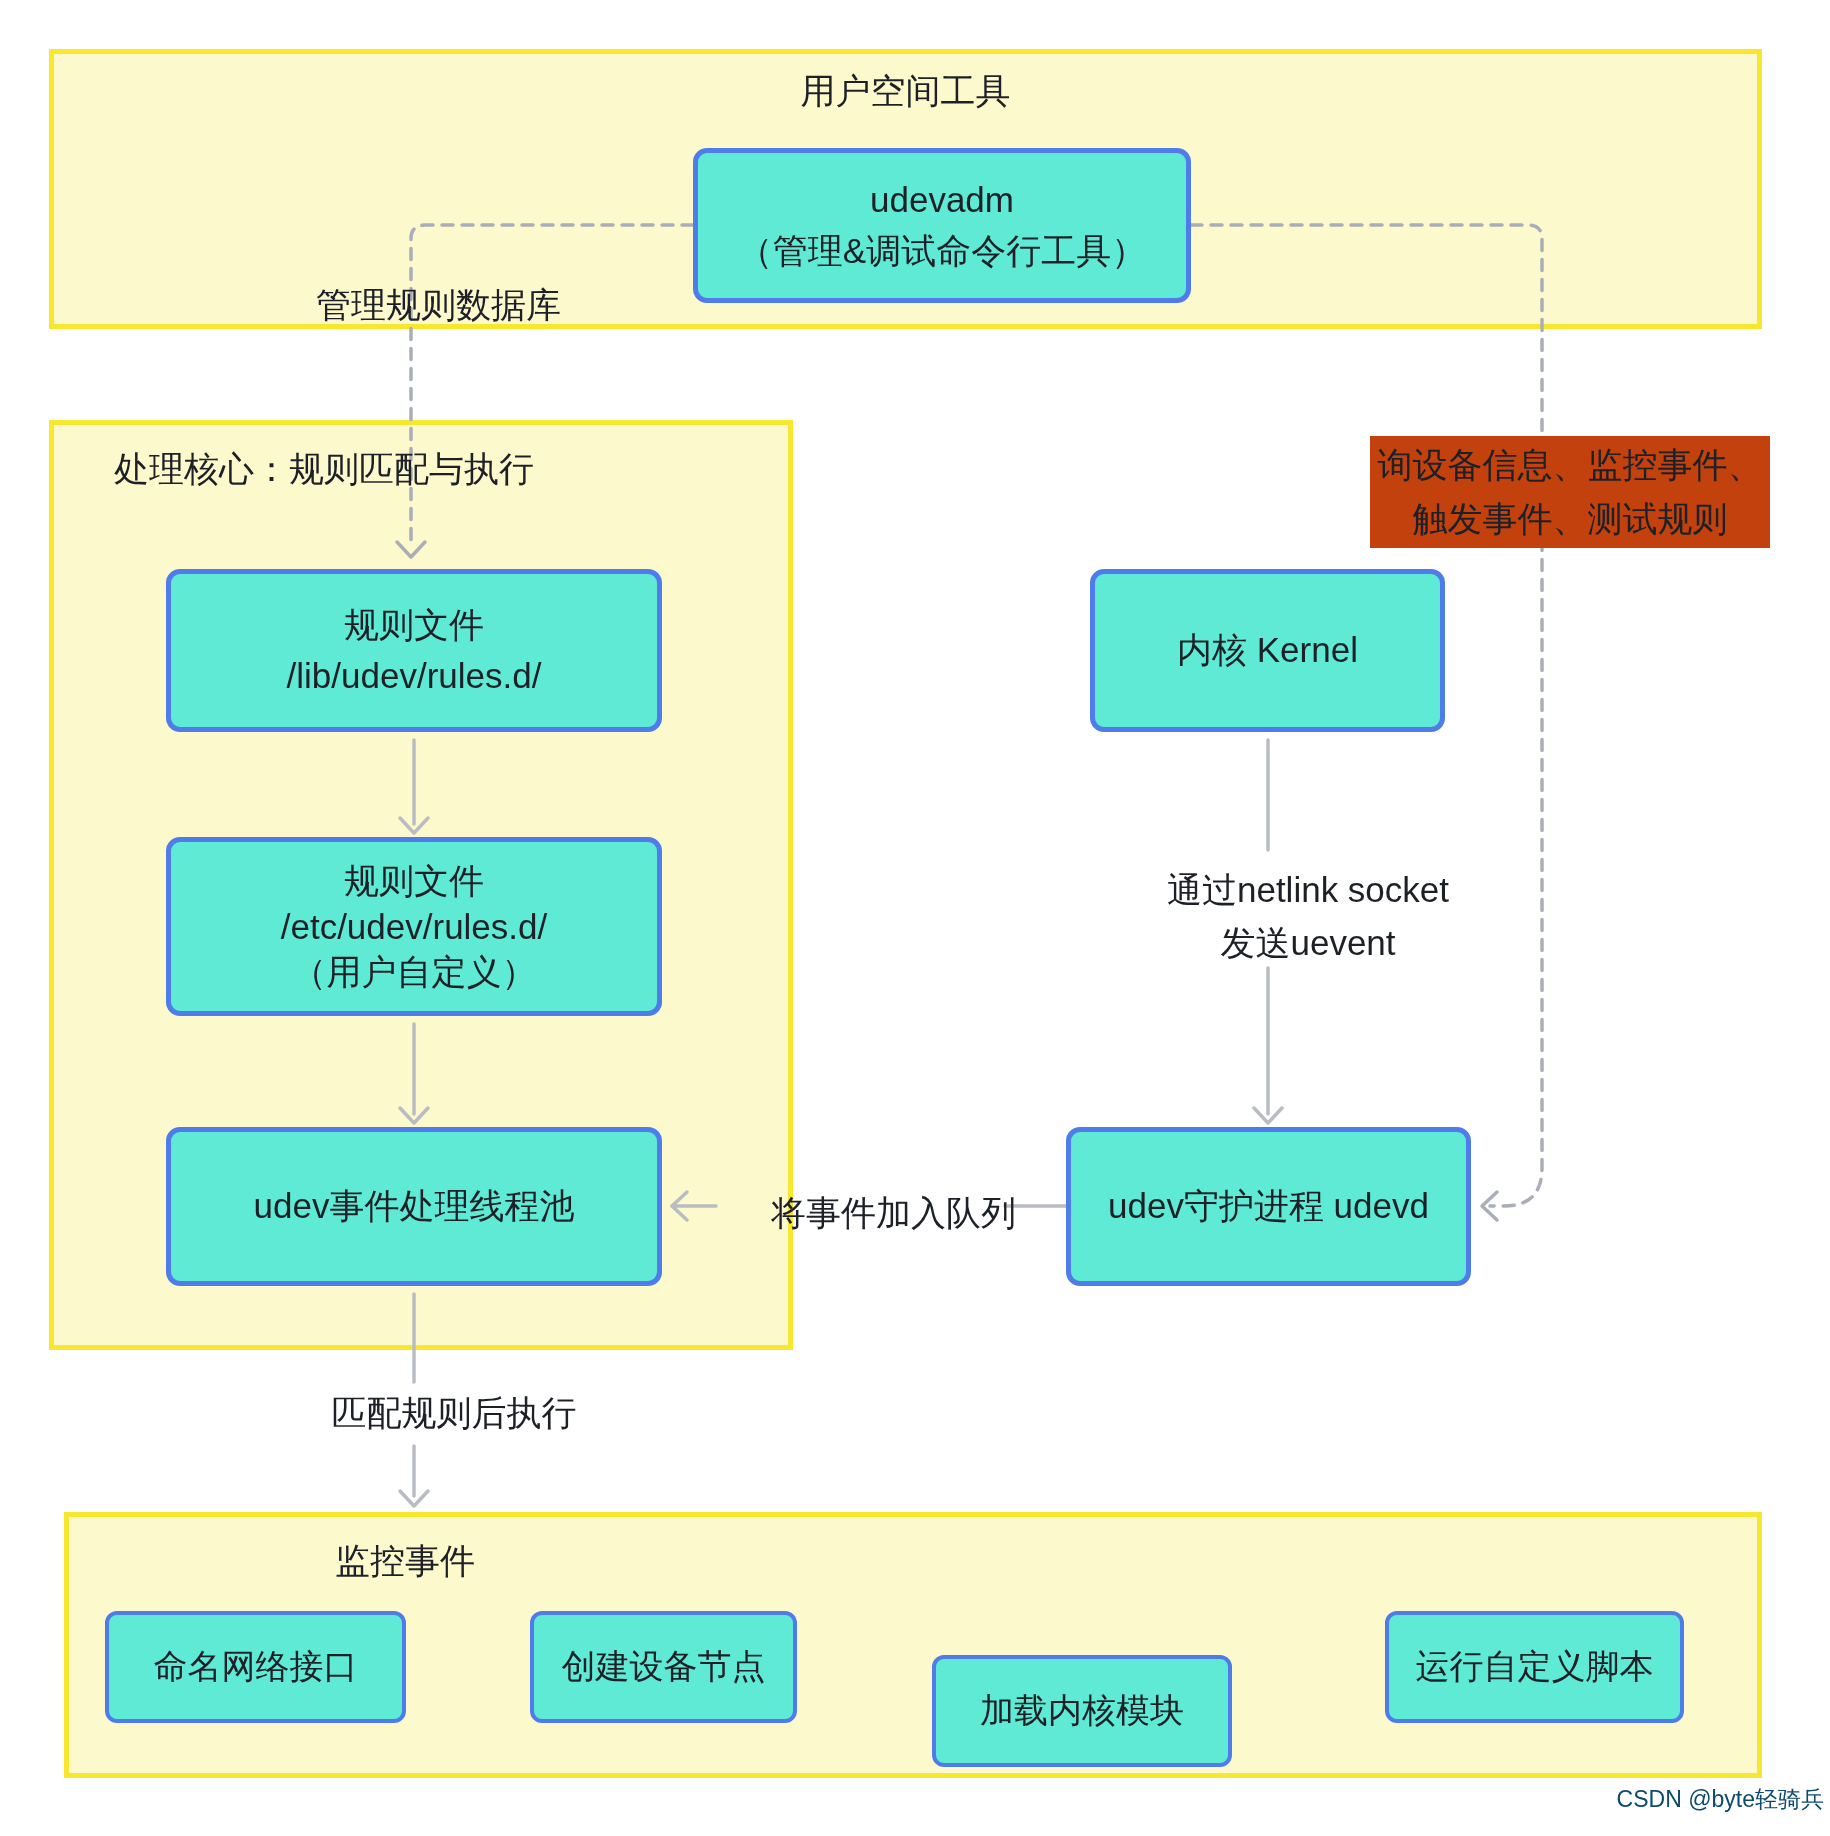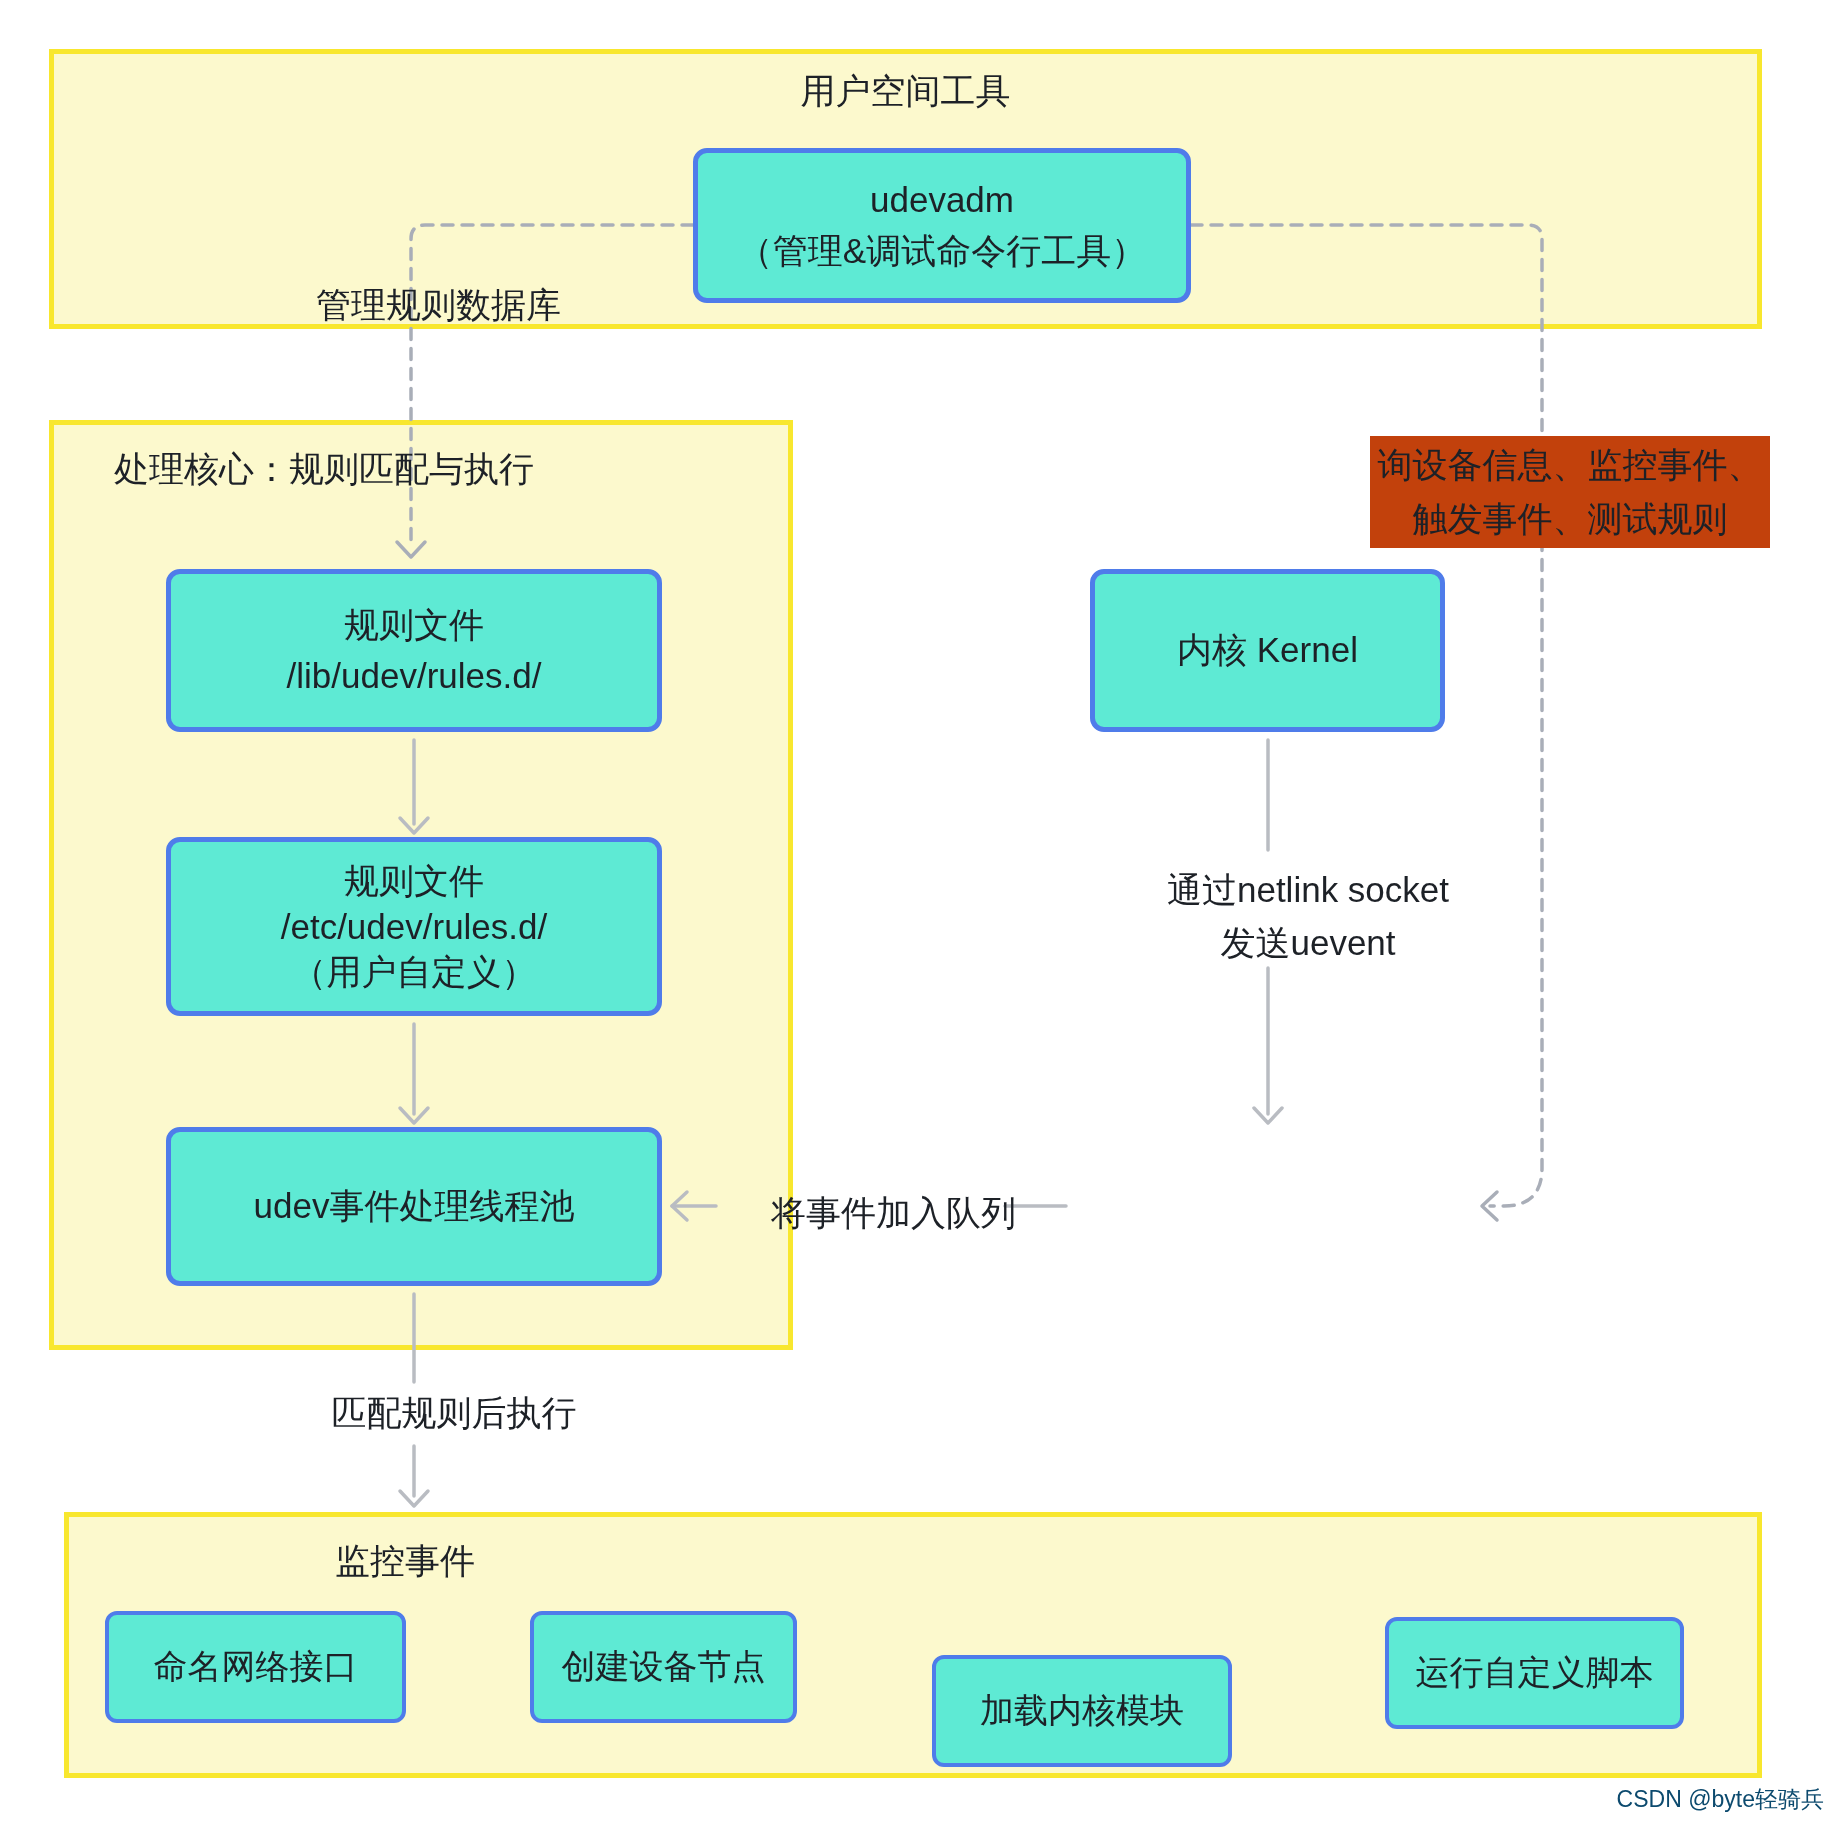--- a/index.html
+++ b/index.html
@@ -128,31 +128,34 @@
   </div>
 
   <div class="node" style="left:166px;top:1127px;width:496px;height:159px;">
     <div>udev事件处理线程池</div>
   </div>
 
   <div class="node" style="left:1090px;top:569px;width:355px;height:163px;">
     <div>内核 Kernel</div>
   </div>
 
+  <div class="node" style="left:1066px;top:1127px;width:405px;height:159px;">
+    <div>udev守护进程 udevd</div>
+  </div>
 
   <div class="node small" style="left:105px;top:1611px;width:301px;height:112px;">
     <div>命名网络接口</div>
   </div>
   <div class="node small" style="left:530px;top:1611px;width:267px;height:112px;">
     <div>创建设备节点</div>
   </div>
   <div class="node small" style="left:932px;top:1611px;width:300px;height:112px;margin-top:44px;">
     <div>加载内核模块</div>
   </div>
-  <div class="node small" style="left:1385px;top:1611px;width:299px;height:112px;margin-top:6px;">
+  <div class="node small" style="left:1385px;top:1611px;width:299px;height:112px;">
     <div>运行自定义脚本</div>
   </div>
 
   <div class="lbl" style="left:276px;top:278px;">管理规则数据库</div>
 
   <div class="lbl masked" style="left:1330px;top:436px;width:400px;height:112px;">
     <div>询设备信息、监控事件、</div>
     <div>触发事件、测试规则</div>
   </div>
 

